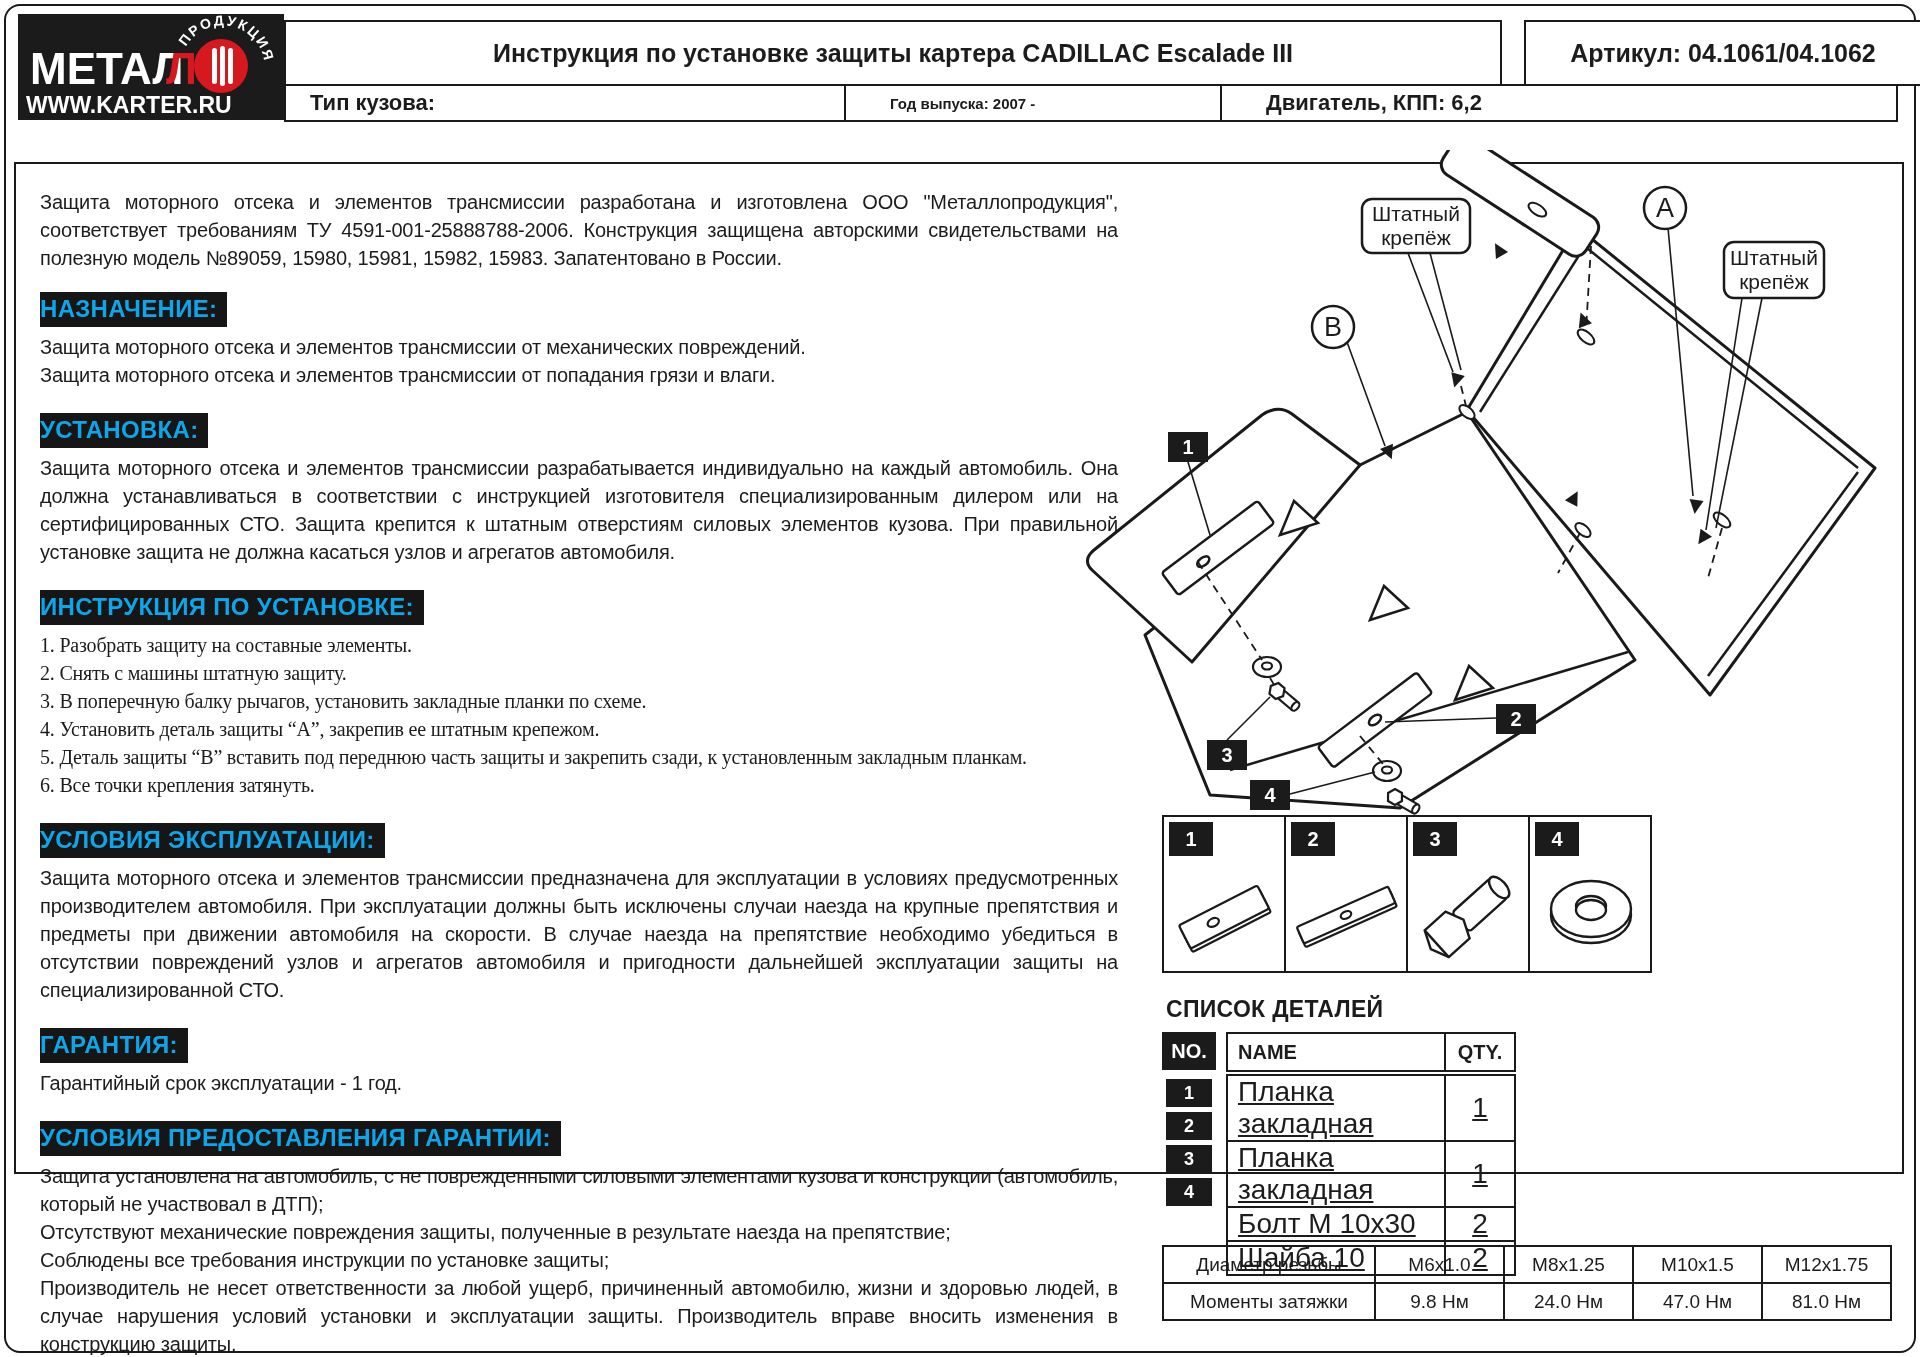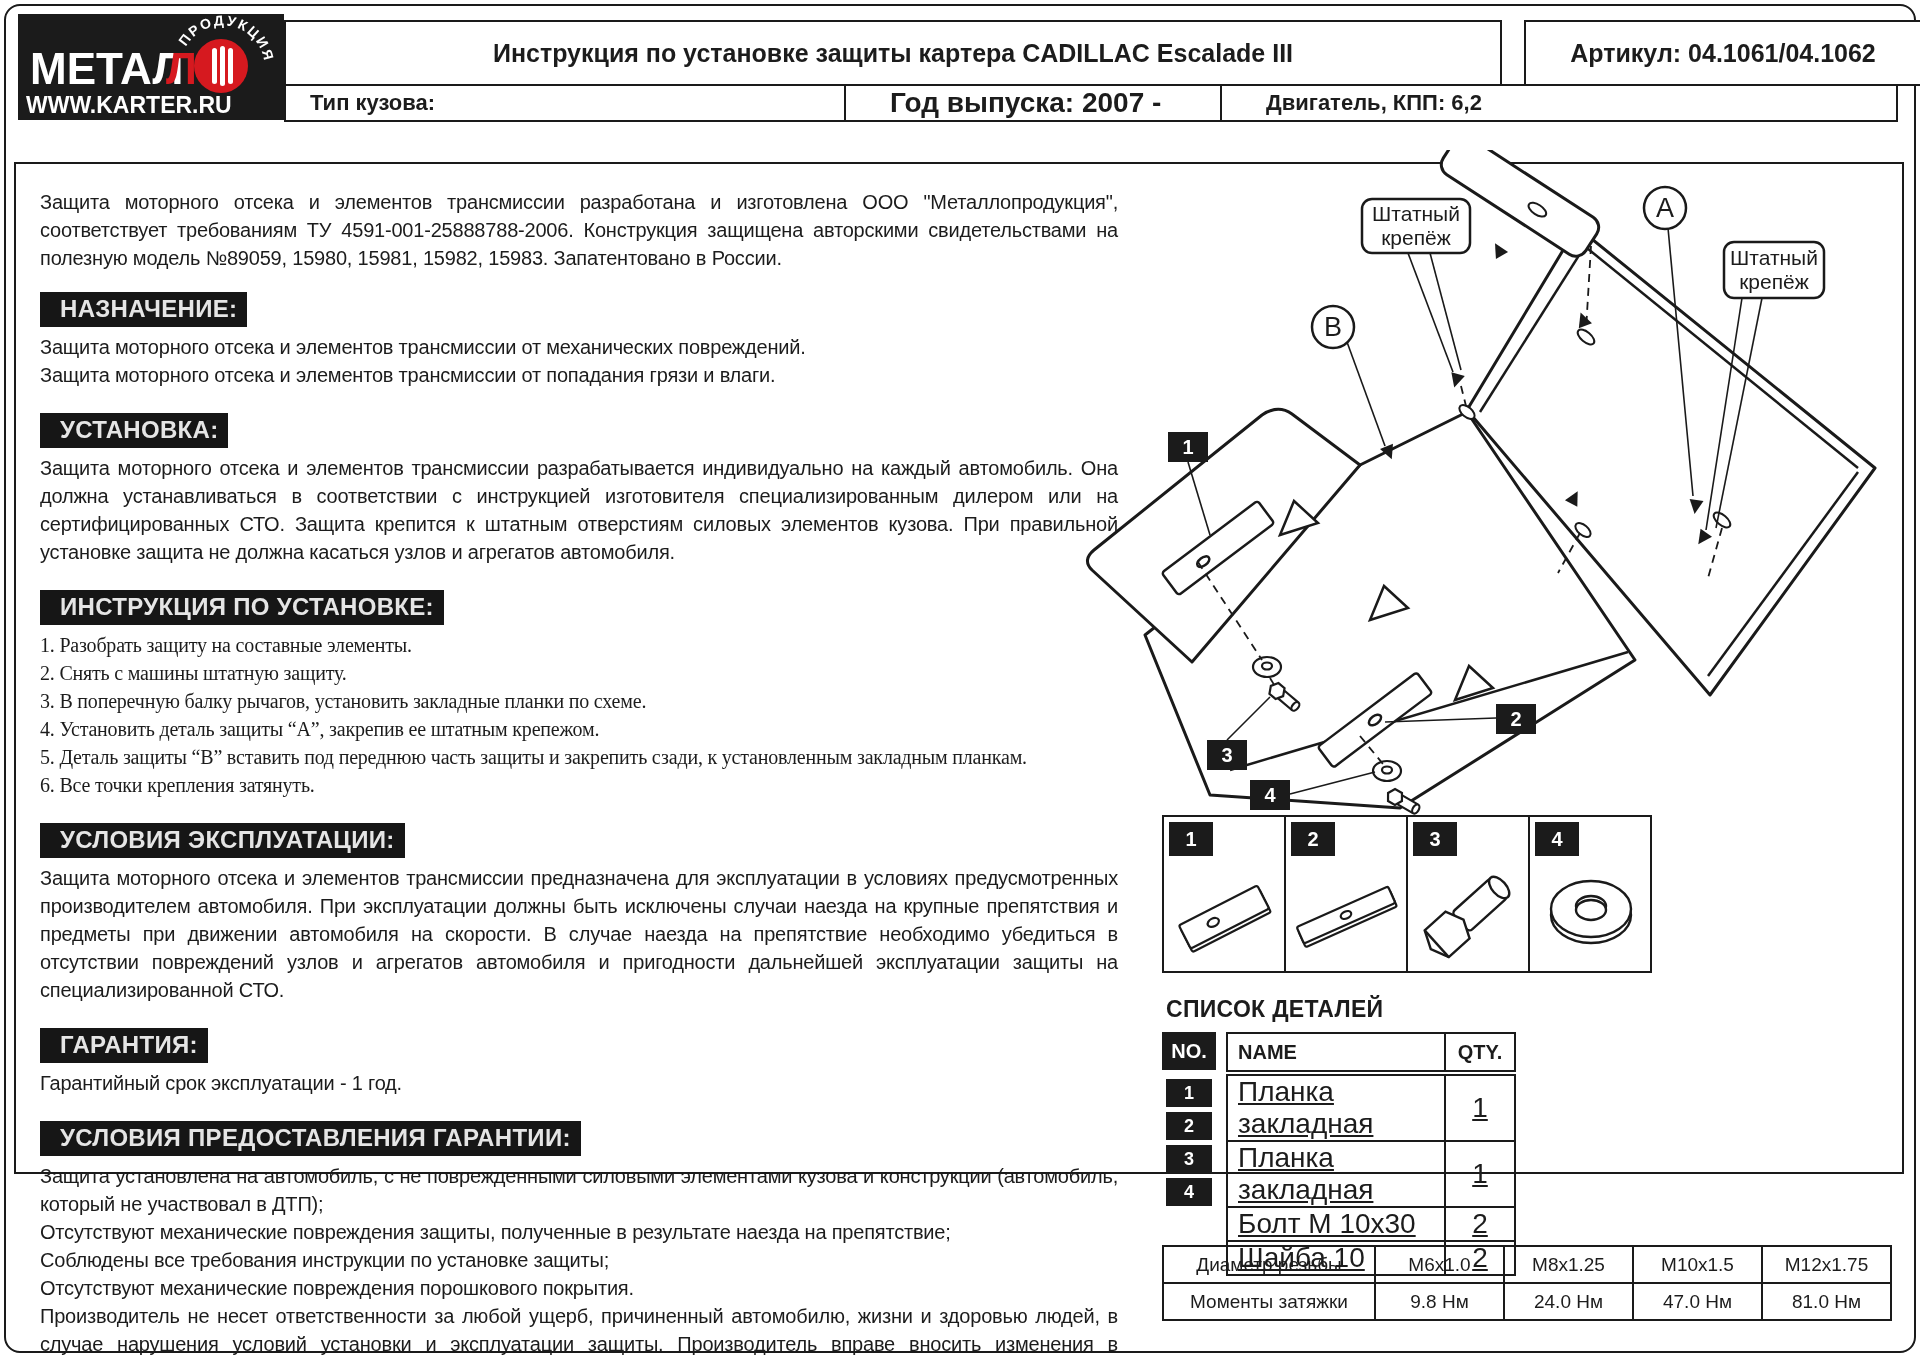--- a/index.html
+++ b/index.html
@@ -6,33 +6,33 @@
   html,body { width:1920px; height:1357px; background:#ffffff; font-family:"Liberation Sans", sans-serif; color:#1c1c1c; }
   .page { position:relative; width:1920px; height:1357px; overflow:hidden; background:#fff;border-radius:17px; }
   .page-frame { position:absolute; left:4px; top:4px; right:4px; bottom:4px; border:2px solid #1a1a1a; border-radius:16px; }
 
   
   .logo-box { position:absolute; left:18px; top:14px; width:266px; height:106px; background:#1b1b1b; }
   .hcell { position:absolute; border:2px solid #1a1a1a; background:#fff; display:flex; align-items:center; }
   .title-cell { left:284px; top:20px; width:1218px; height:66px; justify-content:center; font-size:25px; font-weight:bold; }
   .artikul-cell { left:1524px; top:20px; width:398px; height:66px; justify-content:center; font-size:25px; font-weight:bold; }
   .r2a { left:284px; top:84px; width:562px; height:38px; padding-left:24px; font-size:22px; font-weight:bold; }
-  .r2b { left:844px; top:84px; width:378px; height:38px; padding-left:44px; font-size:28px; font-weight:bold; }
+  .r2b { left:844px; top:84px; width:378px; height:38px; padding-left:44px; font-size:15px; font-weight:bold; }
   .r2c { left:1220px; top:84px; width:678px; height:38px; padding-left:44px; font-size:22px; font-weight:bold; }
 
   
   .main-box { position:absolute; left:14px; top:162px; width:1890px; height:1012px; border:2px solid #1a1a1a; background:#fff; }
 
   .col { position:absolute; left:24px; top:24px; width:1078px; font-size:20px; line-height:28px; letter-spacing:-0.2px; }
   .para { text-align:justify; }
   .pline { text-align:left; }
   .jline { text-align:justify; }
   .hrow { margin:24px 0 6px 0; }
   .hrow.first { margin-top:20px; }
-  .sec-h { display:inline-block; background:#161616; color:#e5e5e5; font-weight:bold; font-size:24px; line-height:30px; padding:2px 10px 3px 20px; letter-spacing:0.3px; }
+  .sec-h { display:inline-block; background:#161616; color:#0ea5e9; font-weight:bold; font-size:24px; line-height:30px; padding:2px 10px 3px 0; letter-spacing:0.3px; }
   .items { margin-top:4px;font-family:Liberation Serif, serif; }
 
   
   .diagram { position:absolute; left:914px; top:-14px; width:980px; height:692px; }
   .diagram svg { display:block; }
 
   
   .parts-grid { position:absolute; left:1146px; top:651px; display:flex; }
   .part-cell { width:124px; height:158px; border:2px solid #1a1a1a; position:relative; background:#fff; }
   .part-cell + .part-cell { margin-left:-2px; }
@@ -117,21 +117,20 @@
       <div class="hrow"><span class="sec-h">УСЛОВИЯ ЭКСПЛУАТАЦИИ:</span></div>
       <div class="para">Защита моторного отсека и элементов трансмиссии предназначена для эксплуатации в условиях предусмотренных производителем автомобиля. При эксплуатации должны быть исключены случаи наезда на крупные препятствия и предметы при движении автомобиля на скорости. В случае наезда на препятствие необходимо убедиться в отсутствии повреждений узлов и агрегатов автомобиля и пригодности дальнейшей эксплуатации защиты на специализированной СТО.</div>
 
       <div class="hrow"><span class="sec-h">ГАРАНТИЯ:</span></div>
       <div class="pline">Гарантийный срок эксплуатации - 1 год.</div>
 
       <div class="hrow"><span class="sec-h">УСЛОВИЯ ПРЕДОСТАВЛЕНИЯ ГАРАНТИИ:</span></div>
       <div class="jline">Защита установлена на автомобиль, с не поврежденными силовыми элементами кузова и конструкции (автомобиль, который не участвовал в ДТП);</div>
       <div class="pline">Отсутствуют механические повреждения защиты, полученные в результате наезда на препятствие;</div>
       <div class="pline">Соблюдены все требования инструкции по установке защиты;</div>
-      <div class="pline">Отсутствуют механические повреждения порошкового покрытия.</div>
       <div class="jline">Производитель не несет ответственности за любой ущерб, причиненный автомобилю,  жизни и здоровью людей, в случае нарушения условий установки и эксплуатации защиты. Производитель вправе вносить изменения в конструкцию защиты.</div>
     </div>
 
     <div class="diagram">
       <svg width="980" height="692" viewBox="0 0 980 692">
         <g fill="#ffffff" stroke="#1a1a1a" stroke-width="3" stroke-linejoin="round">
 
           <polygon points="537,262 430,315 215,485 280,645 470,658 705,510"></polygon>
           <line x1="300" y1="620" x2="698" y2="502" stroke-width="2.5"></line>
 

